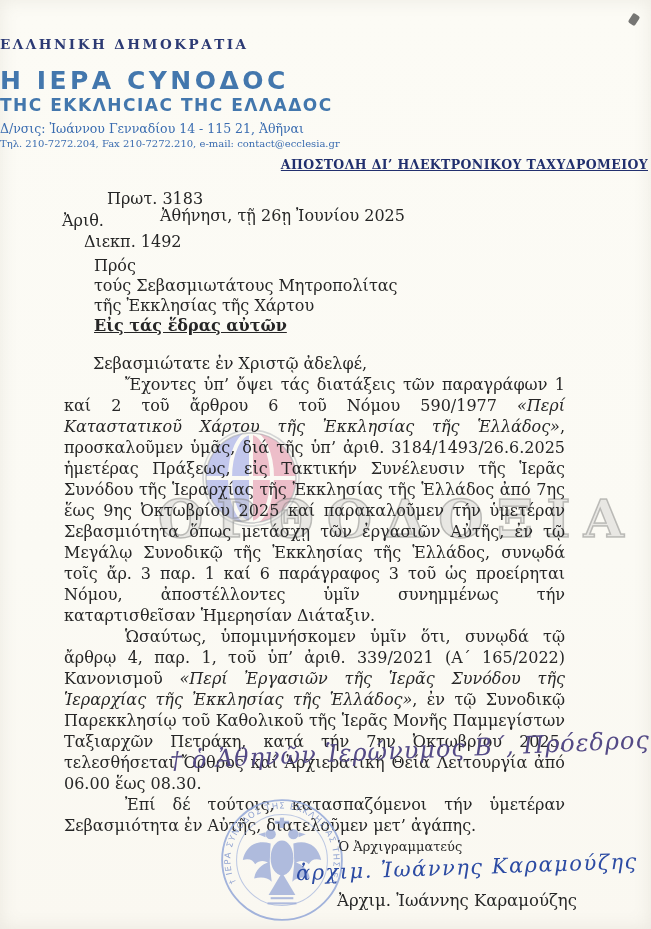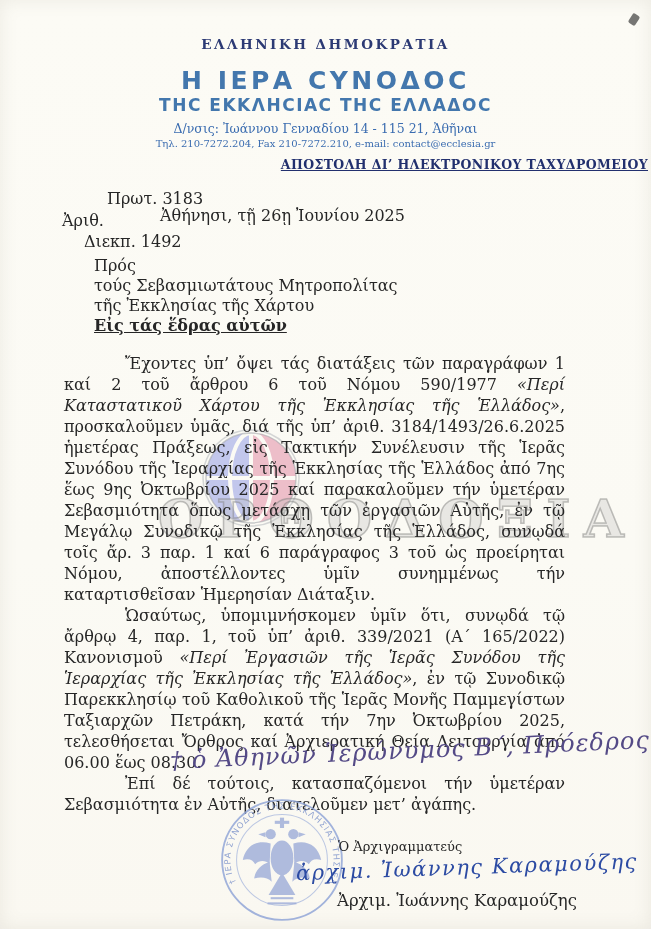--- a/index.html
+++ b/index.html
@@ -7,21 +7,21 @@
     position:relative;
     width:651px;height:929px;
     margin:0 auto;
     background:linear-gradient(180deg,#fcfbf5 0%,#fbfaf4 60%,#faf8f1 100%);
     font-family:"DejaVu Serif",serif;
     color:var(--ink,#262626);
     overflow:hidden;
     box-shadow:inset 0 0 18px rgba(120,115,100,.12);
   }
   .abs{position:absolute;}
-  .centered{left:0;width:651px;text-align:center;}
+  .centered{left:0;width:651px;}
 
   
   .republic{top:36px;font-size:13.5px;font-weight:bold;letter-spacing:2.5px;color:var(--navy,#2c3a74);}
   .title1{top:66px;font-size:25px;font-weight:bold;letter-spacing:3.5px;color:var(--header_blue,#4377ad);font-family:"DejaVu Sans",sans-serif;}
   .title2{top:95px;font-size:17px;font-weight:bold;letter-spacing:1.5px;color:var(--header_blue,#4377ad);font-family:"DejaVu Sans",sans-serif;}
   .addr{top:121px;font-size:12.5px;color:var(--address_blue,#3a6cb0);}
   .contact{top:138px;font-size:10px;color:var(--address_blue,#3a6cb0);}
   .delivery{top:157px;right:3px;font-size:12.5px;font-weight:bold;letter-spacing:.4px;
             color:var(--delivery_navy,#22306e);text-decoration:underline;}
 
@@ -94,20 +94,21 @@
   <div class="abs ref-date">Ἀθήνησι, τῇ 26ῃ Ἰουνίου 2025</div>
 
   <div class="abs recipient">
     <div>Πρός</div>
     <div>τούς Σεβασμιωτάτους Μητροπολίτας</div>
     <div>τῆς Ἐκκλησίας τῆς Χάρτου</div>
     <div class="recipient-dest">Εἰς τάς ἕδρας αὐτῶν</div>
   </div>
 
   <div class="abs body-block">
+    <div class="salutation">Σεβασμιώτατε ἐν Χριστῷ ἀδελφέ,</div>
     <p><span>Ἔχοντες ὑπ’ ὄψει τάς διατάξεις τῶν παραγράφων 1 καί 2 τοῦ ἄρθρου 6 τοῦ Νόμου 590/1977 </span><span class="seg-i">«Περί Καταστατικοῦ Χάρτου τῆς Ἐκκλησίας τῆς Ἑλλάδος»</span><span>, προσκαλοῦμεν ὑμᾶς, διά τῆς ὑπ’ ἀριθ. 3184/1493/26.6.2025 ἡμετέρας Πράξεως, εἰς Τακτικήν Συνέλευσιν τῆς Ἱερᾶς Συνόδου τῆς Ἱεραρχίας τῆς Ἐκκλησίας τῆς Ἑλλάδος ἀπό 7ης ἕως 9ης Ὀκτωβρίου 2025 καί παρακαλοῦμεν τήν ὑμετέραν Σεβασμιότητα ὅπως μετάσχῃ τῶν ἐργασιῶν Αὐτῆς, ἐν τῷ Μεγάλῳ Συνοδικῷ τῆς Ἐκκλησίας τῆς Ἑλλάδος, συνῳδά τοῖς ἄρ. 3 παρ. 1 καί 6 παράγραφος 3 τοῦ ὡς προείρηται Νόμου, ἀποστέλλοντες ὑμῖν συνημμένως τήν καταρτισθεῖσαν Ἡμερησίαν Διάταξιν.</span></p>
     <p><span>Ὡσαύτως, ὑπομιμνήσκομεν ὑμῖν ὅτι, συνῳδά τῷ ἄρθρῳ 4, παρ. 1, τοῦ ὑπ’ ἀριθ. 339/2021 (Α΄ 165/2022) Κανονισμοῦ </span><span class="seg-i">«Περί Ἐργασιῶν τῆς Ἱερᾶς Συνόδου τῆς Ἱεραρχίας τῆς Ἐκκλησίας τῆς Ἑλλάδος»</span><span>, ἐν τῷ Συνοδικῷ Παρεκκλησίῳ τοῦ Καθολικοῦ τῆς Ἱερᾶς Μονῆς Παμμεγίστων Ταξιαρχῶν Πετράκη, κατά τήν 7ην Ὀκτωβρίου 2025, τελεσθήσεται Ὄρθρος καί Ἀρχιερατική Θεία Λειτουργία ἀπό 06.00 ἕως 08.30.</span></p>
     <p><span>Ἐπί δέ τούτοις, κατασπαζόμενοι τήν ὑμετέραν Σεβασμιότητα ἐν Αὐτῆς, διατελοῦμεν μετ’ ἀγάπης.</span></p>
   </div>
 
   <div class="abs arch-sig">† ὁ Ἀθηνῶν Ἱερώνυμος Β΄, Πρόεδρος</div>
 
   <svg class="abs seal" width="128" height="128" viewBox="0 0 124 124" aria-hidden="true">
     <g opacity="0.85">
       <circle cx="62" cy="62" r="58" fill="none" stroke="#93a7d8" stroke-width="1.8"></circle>

